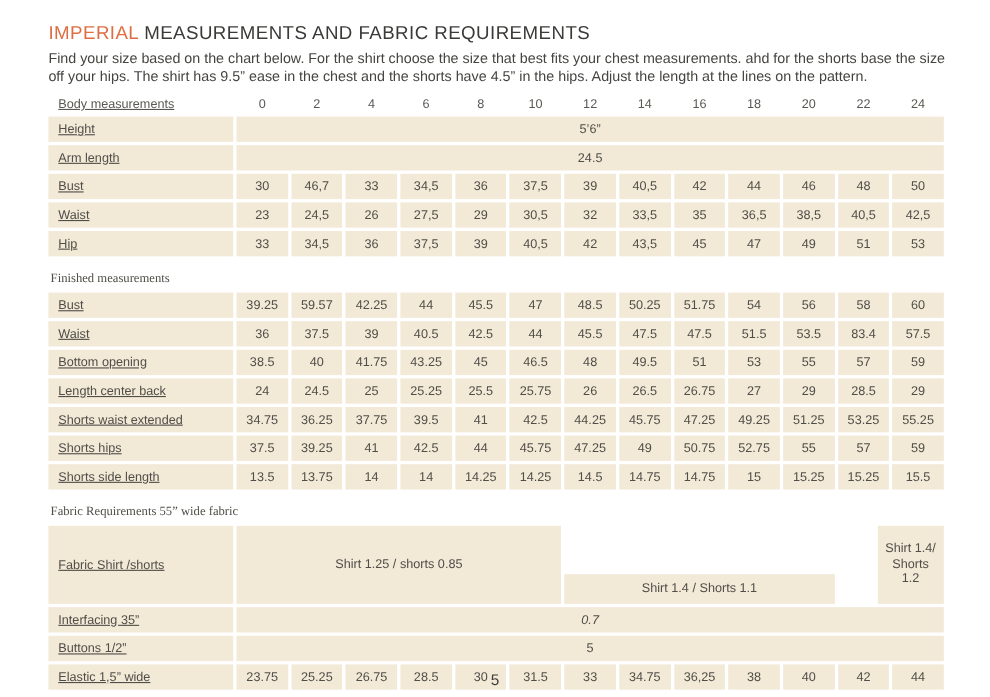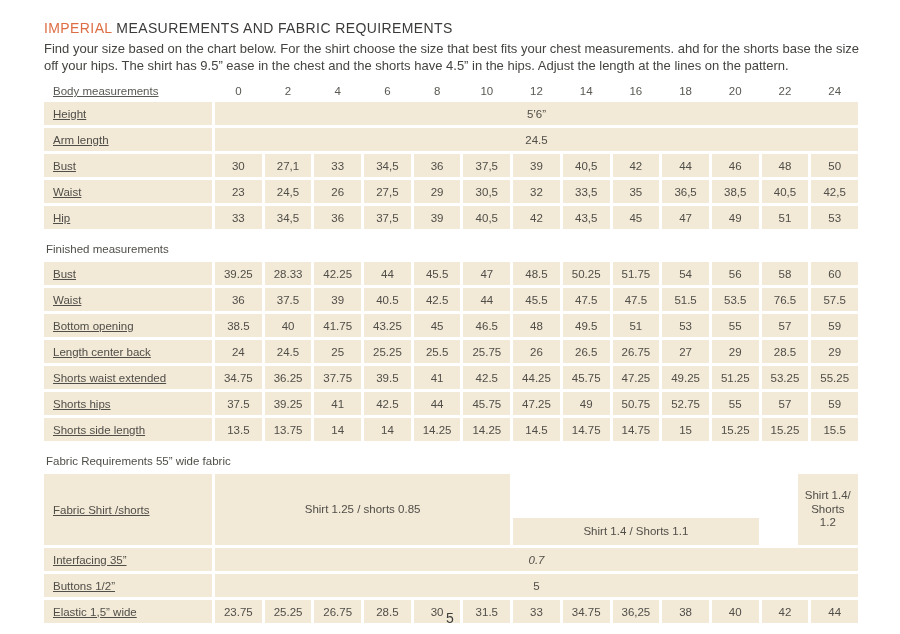--- a/index.html
+++ b/index.html
@@ -3,21 +3,21 @@
 <meta charset="utf-8">
 <style>
   html,body{margin:0;padding:0;}
   body{
     width:900px;height:634px;background:#ffffff;
     font-family:"Liberation Sans", sans-serif;
     color:#4f4d47;overflow:hidden;position:relative;
   }
   .page{padding:20px 42px 0 44px;}
   h1{
-    margin:0 0 4px 0;font-size:14px;font-weight:500;
+    margin:0 0 4px 0;font-size:17px;font-weight:500;
     letter-spacing:0.4px;color:#3b3a38;
   }
   h1 .accent{color:var(--accent,#dd6e44);}
   .intro{
     margin:0;font-size:13px;line-height:17px;color:#454440;width:822px;
   }
   .grid{
     display:grid;
     grid-template-columns:168px repeat(13,1fr);
     gap:3px;
@@ -28,21 +28,21 @@
     display:flex;align-items:center;justify-content:center;
     background:var(--cell,#f2e9d7);
     min-height:23px;
     font-size:11.5px;color:#504e48;
     white-space:nowrap;
   }
   .c.label{justify-content:flex-start;padding-left:9px;text-decoration:underline;}
   .c.hdr{background:transparent;color:#5a5852;min-height:16px;}
   .c.section{
     grid-column:1/-1;background:transparent;justify-content:flex-start;
-    padding:8px 0 1px 2px;min-height:18px;
+    padding:8px 0 1px 2px;min-height:18px;font-family:Liberation Serif, serif;
   }
   .c.group{white-space:normal;text-align:center;line-height:1.2;padding:2px 4px;}
   .page-number{
     position:absolute;left:0;right:0;bottom:8px;
     text-align:center;font-size:14px;color:#3c3c3a;
   }
 </style>
 </head>
 <body style="--accent: #dd6e44; --cell: #f2e9d7;">
 
@@ -63,21 +63,21 @@
       <div class="c hdr">18</div>
       <div class="c hdr">20</div>
       <div class="c hdr">22</div>
       <div class="c hdr">24</div>
       <div class="c label">Height</div>
       <div class="c " style="grid-column: span 13;">5’6”</div>
       <div class="c label">Arm length</div>
       <div class="c " style="grid-column: span 13;">24.5</div>
       <div class="c label">Bust</div>
       <div class="c ">30</div>
-      <div class="c ">27,1</div>
+      <div class="c ">46,7</div>
       <div class="c ">33</div>
       <div class="c ">34,5</div>
       <div class="c ">36</div>
       <div class="c ">37,5</div>
       <div class="c ">39</div>
       <div class="c ">40,5</div>
       <div class="c ">42</div>
       <div class="c ">44</div>
       <div class="c ">46</div>
       <div class="c ">48</div>
@@ -106,21 +106,21 @@
       <div class="c ">42</div>
       <div class="c ">43,5</div>
       <div class="c ">45</div>
       <div class="c ">47</div>
       <div class="c ">49</div>
       <div class="c ">51</div>
       <div class="c ">53</div>
       <div class="c section">Finished measurements</div>
       <div class="c label">Bust</div>
       <div class="c ">39.25</div>
-      <div class="c ">28.33</div>
+      <div class="c ">59.57</div>
       <div class="c ">42.25</div>
       <div class="c ">44</div>
       <div class="c ">45.5</div>
       <div class="c ">47</div>
       <div class="c ">48.5</div>
       <div class="c ">50.25</div>
       <div class="c ">51.75</div>
       <div class="c ">54</div>
       <div class="c ">56</div>
       <div class="c ">58</div>
@@ -130,21 +130,21 @@
       <div class="c ">37.5</div>
       <div class="c ">39</div>
       <div class="c ">40.5</div>
       <div class="c ">42.5</div>
       <div class="c ">44</div>
       <div class="c ">45.5</div>
       <div class="c ">47.5</div>
       <div class="c ">47.5</div>
       <div class="c ">51.5</div>
       <div class="c ">53.5</div>
-      <div class="c ">76.5</div>
+      <div class="c ">83.4</div>
       <div class="c ">57.5</div>
       <div class="c label">Bottom opening</div>
       <div class="c ">38.5</div>
       <div class="c ">40</div>
       <div class="c ">41.75</div>
       <div class="c ">43.25</div>
       <div class="c ">45</div>
       <div class="c ">46.5</div>
       <div class="c ">48</div>
       <div class="c ">49.5</div>

